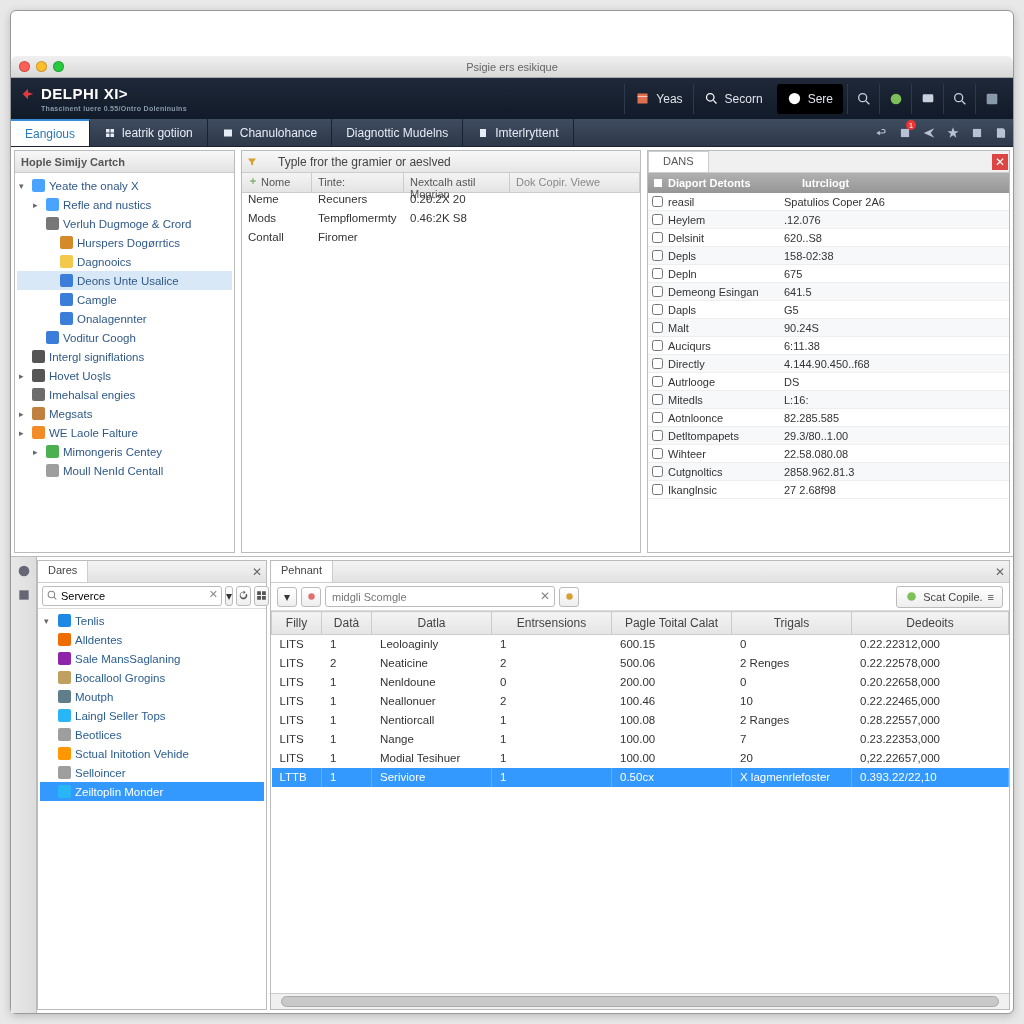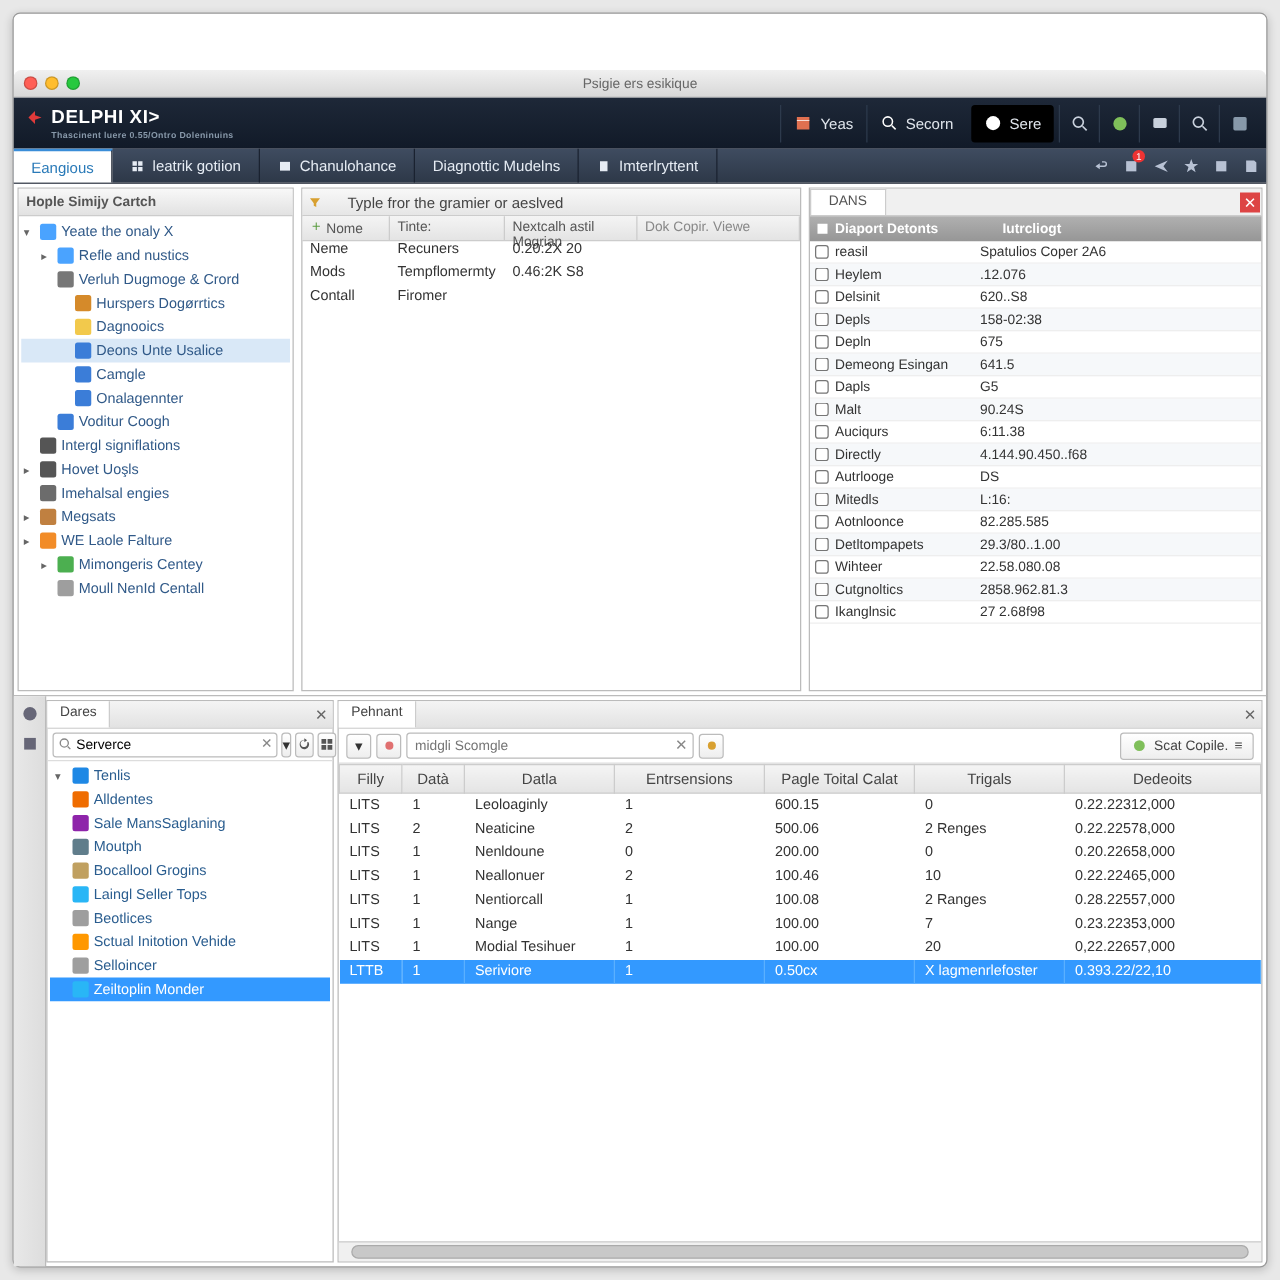--- a/index.html
+++ b/index.html
@@ -549,27 +549,27 @@
               <span class="ico" style="background:#ef6c00"></span>
               <span>Alldentes</span>
             </div>
             <div class="dnode">
               <span style="width:10px;font-size:9px;color:#666"></span>
               <span class="ico" style="background:#8e24aa"></span>
               <span>Sale MansSaglaning</span>
             </div>
             <div class="dnode">
               <span style="width:10px;font-size:9px;color:#666"></span>
+              <span class="ico" style="background:#c0a060"></span>
+              <span>Bocallool Grogins</span>
+            </div>
+            <div class="dnode">
+              <span style="width:10px;font-size:9px;color:#666"></span>
               <span class="ico" style="background:#607d8b"></span>
               <span>Moutph</span>
-            </div>
-            <div class="dnode">
-              <span style="width:10px;font-size:9px;color:#666"></span>
-              <span class="ico" style="background:#c0a060"></span>
-              <span>Bocallool Grogins</span>
             </div>
             <div class="dnode">
               <span style="width:10px;font-size:9px;color:#666"></span>
               <span class="ico" style="background:#29b6f6"></span>
               <span>Laingl Seller Tops</span>
             </div>
             <div class="dnode">
               <span style="width:10px;font-size:9px;color:#666"></span>
               <span class="ico" style="background:#9e9e9e"></span>
               <span>Beotlices</span>

